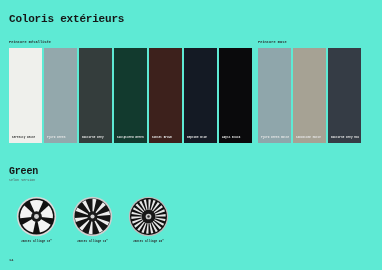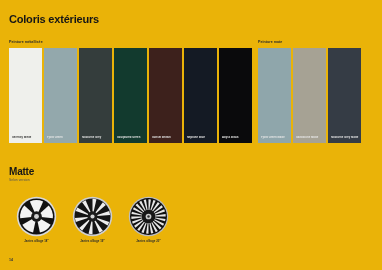--- a/index.html
+++ b/index.html
@@ -15,21 +15,22 @@
     font-family: "Liberation Sans", sans-serif;
     color: #1b1b1b;
     position: relative;
   }
 
   .page {
     width: 382px;
     height: 270px;
     position: relative;
     padding: 4px;
-    background: #eab308;
+    background: #5eead4;
+    font-family: Liberation Mono, monospace;
   }
 
   
   .section-title {
     position: absolute;
     left: 9px;
     top: 13px;
     font-size: 11px;
     font-weight: bold;
     letter-spacing: -0.2px;
@@ -190,21 +191,21 @@
         <span class="swatch-name">Fjord Green Matte</span>
       </div>
       <div class="swatch dark" style="background: rgb(166, 162, 148);">
         <span class="swatch-name">Sandstone Matte</span>
       </div>
       <div class="swatch dark" style="background: rgb(53, 60, 69);">
         <span class="swatch-name">Nocturne Grey Matte</span>
       </div>
     </div>
 
-  <div class="jantes-title">Matte</div>
+  <div class="jantes-title">Green</div>
 
   <div class="jantes-sub">Selon version</div>
 
   <div class="wheels-row" id="wheels-row">
       <div class="wheel-cell">
         <div>
           <svg class="wheel-img" viewBox="0 0 100 100">
     <circle cx="50" cy="50" r="48" fill="#d9d9d9"></circle>
     <circle cx="50" cy="50" r="44" fill="#111"></circle>
     <path d="M50 50 L33.730534276968 13.45818169429596 A40 40 0 0 1 66.26946572303201 13.458181694295966 Z" fill="#f2f2f2"></path>

